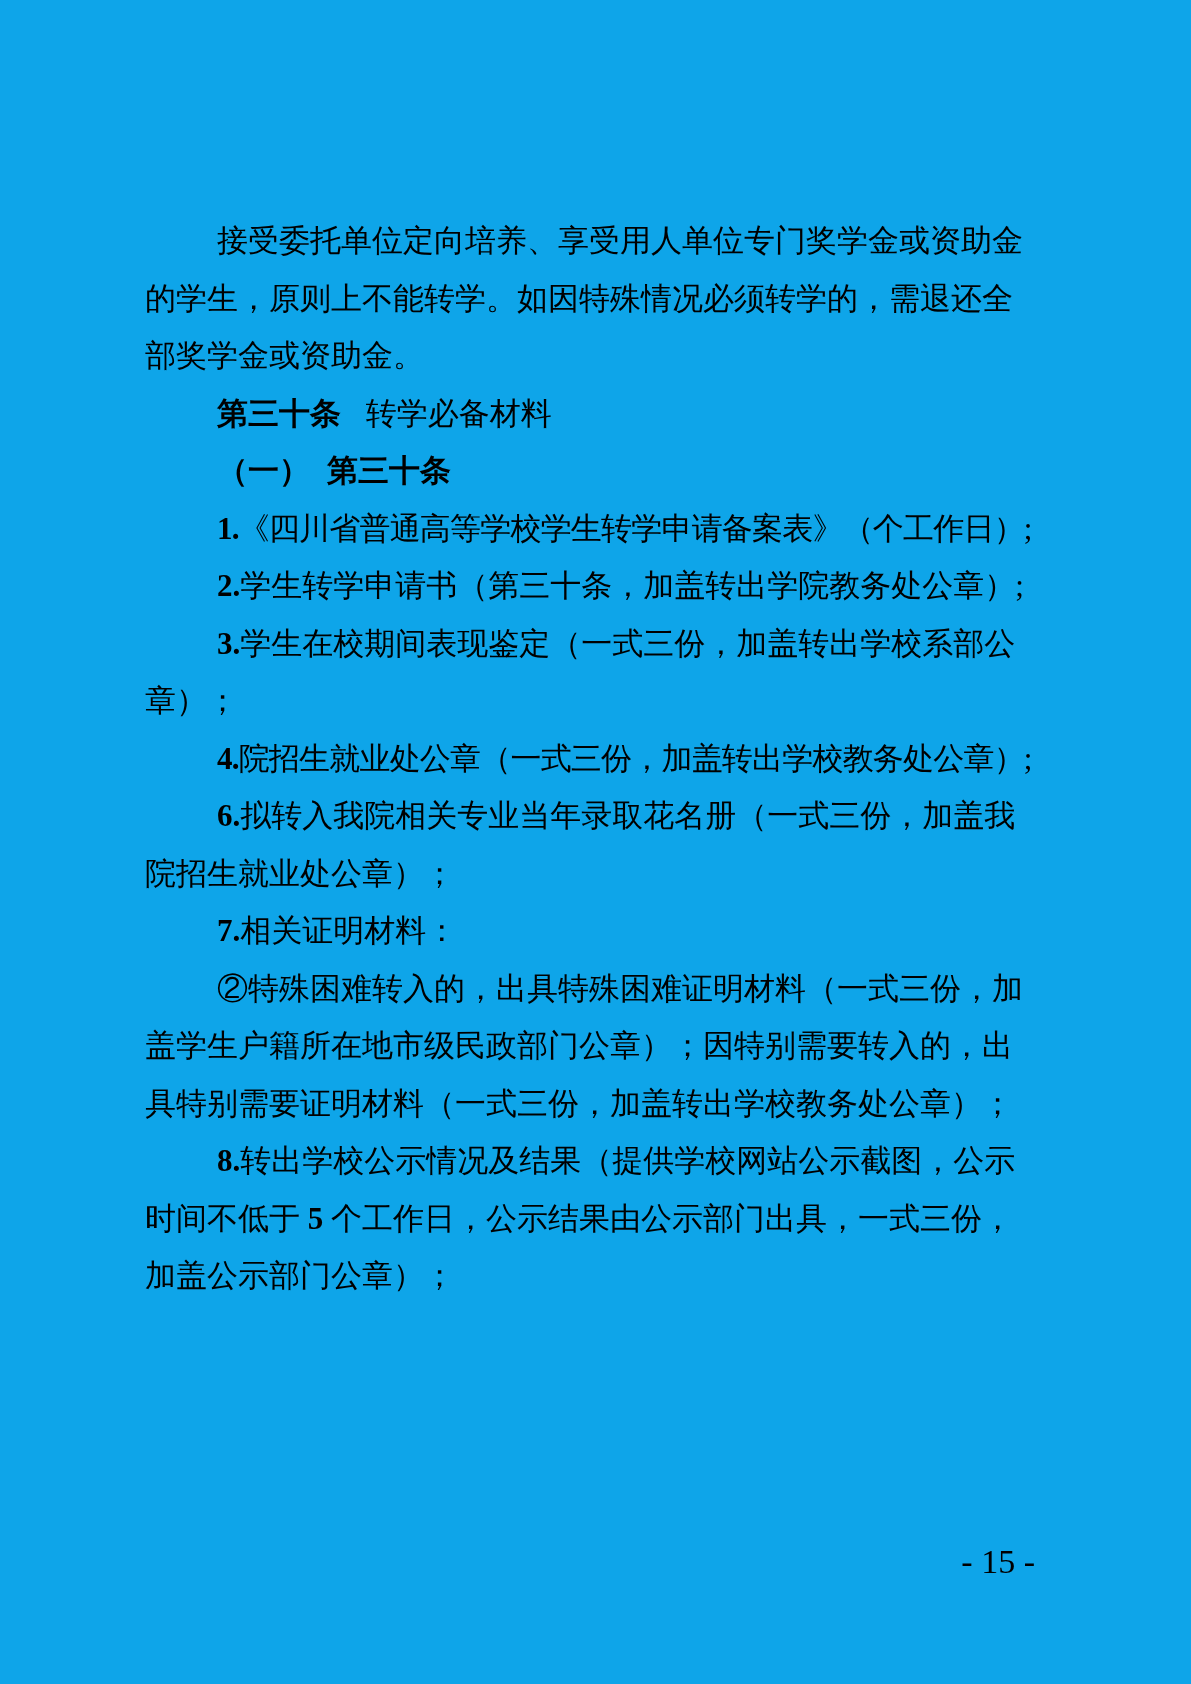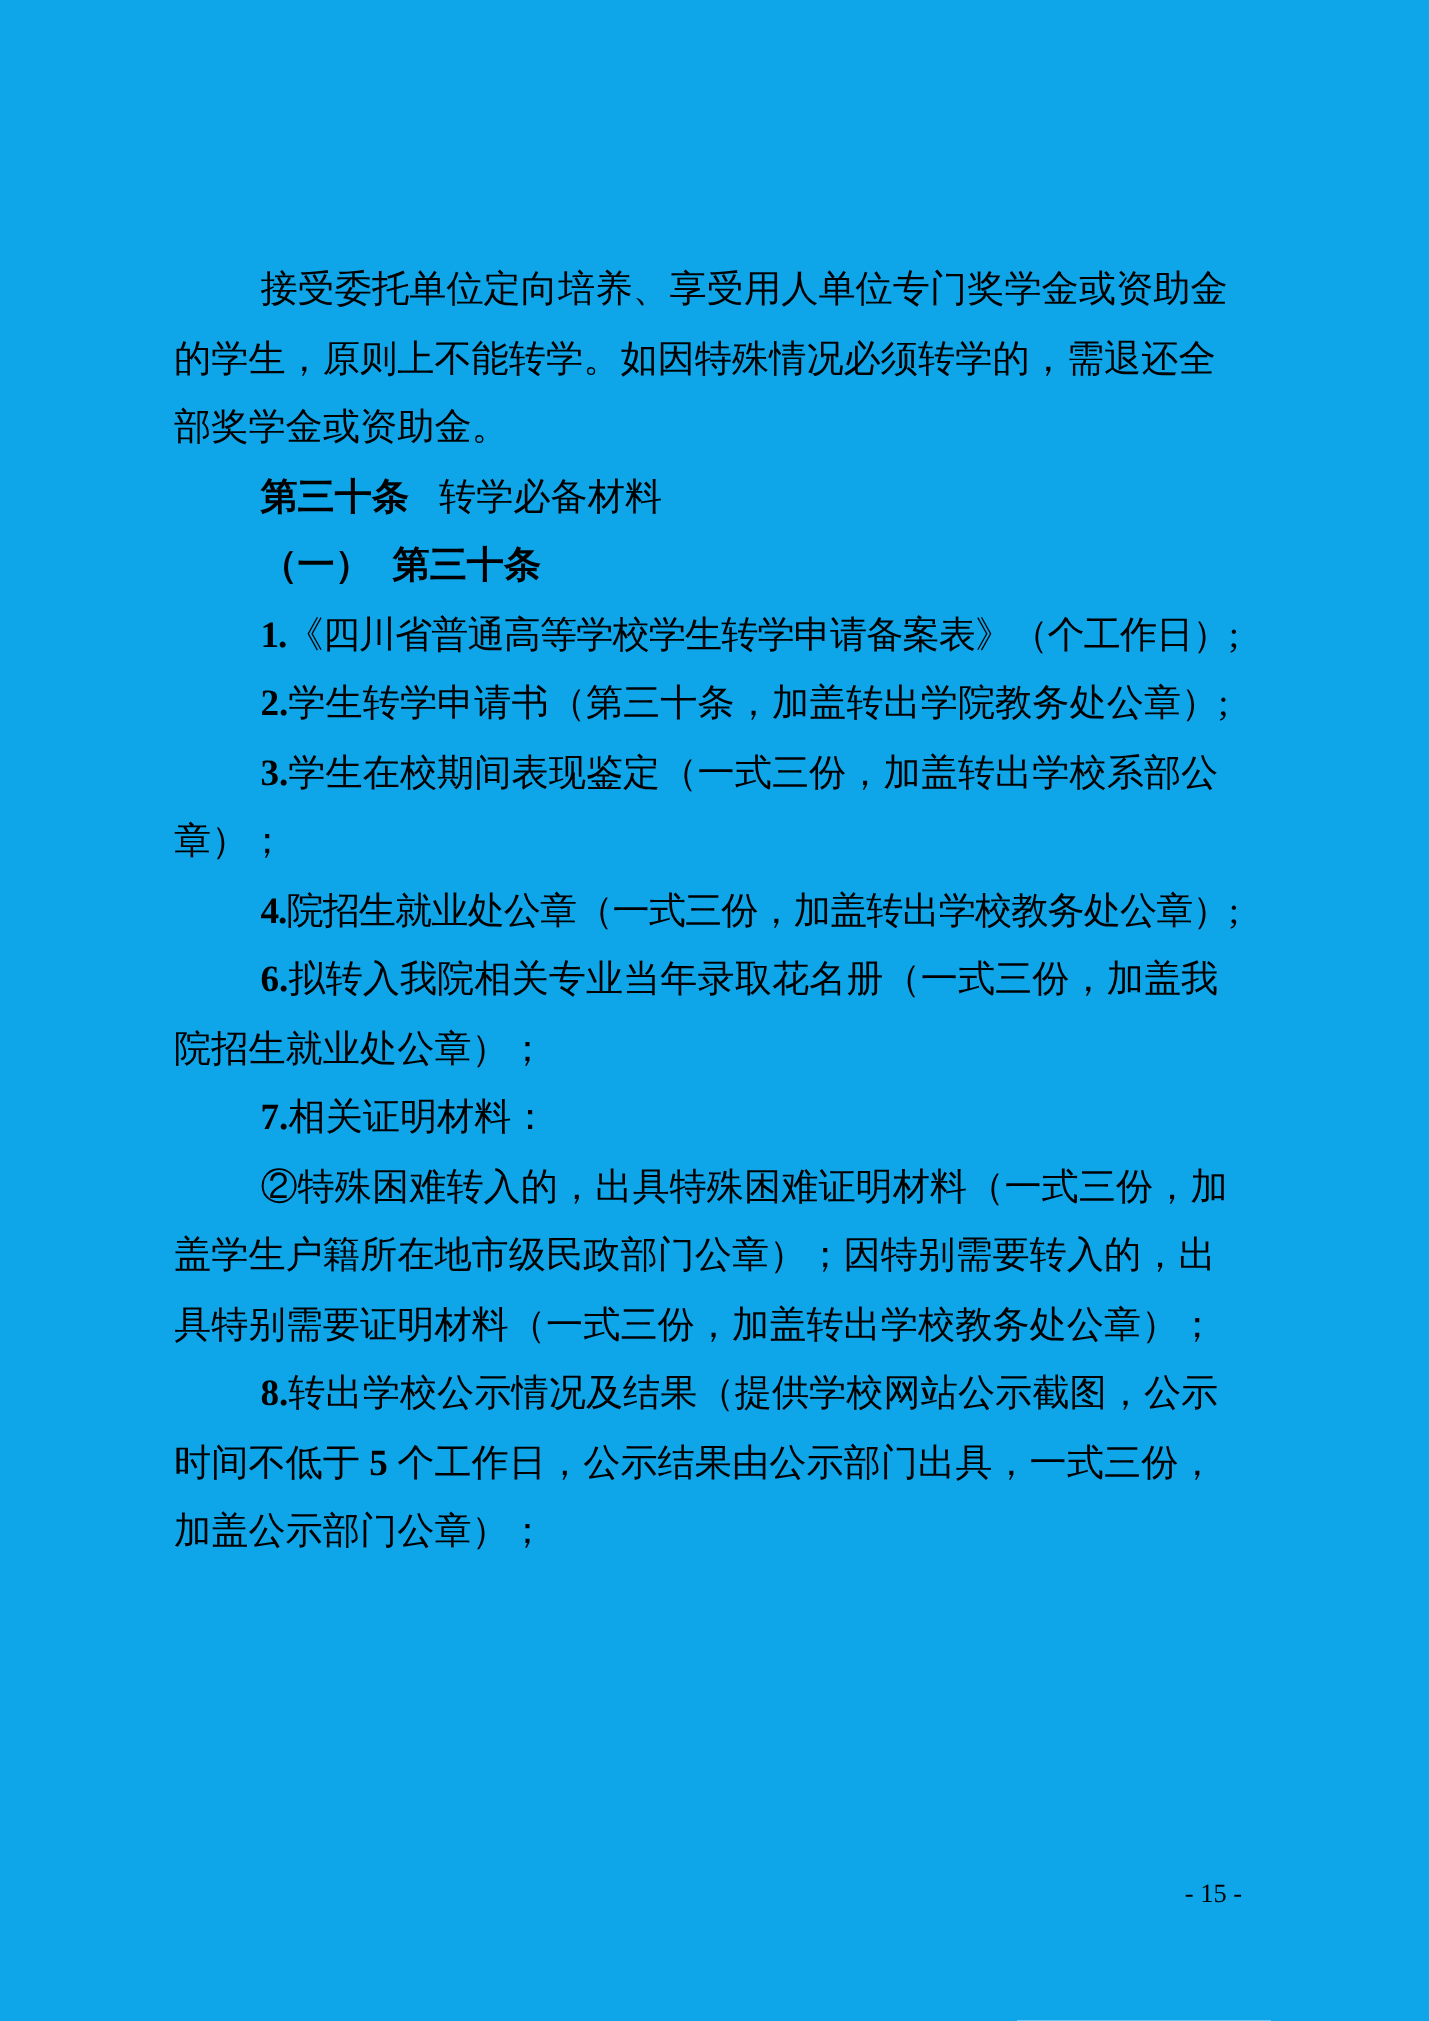--- a/index.html
+++ b/index.html
@@ -40,25 +40,24 @@
   .hei {
     font-weight: bold;
     font-family: Liberation Serif, serif;
   }
   .gap { margin-left: 0.8em; text-align: center; }
   .gap-sm { margin-left: 0.55em; }
   .footer {
     position: absolute;
     top: 1545px;
     right: 156px;
-    font-size: 22px;
+    font-size: 34px;
     line-height: 34px;
     font-family: "Liberation Serif", "DejaVu Serif", serif;
     color: #000000;
-    margin-top: 16px;
   }
 </style>
 </head>
 <body>
 
 <div class="page">
   <div class="content">
     <p class="para">接受委托单位定向培养、享受用人单位专门奖学金或资助金
 的学生，原则上不能转学。如因特殊情况必须转学的，需退还全
 部奖学金或资助金。</p>

